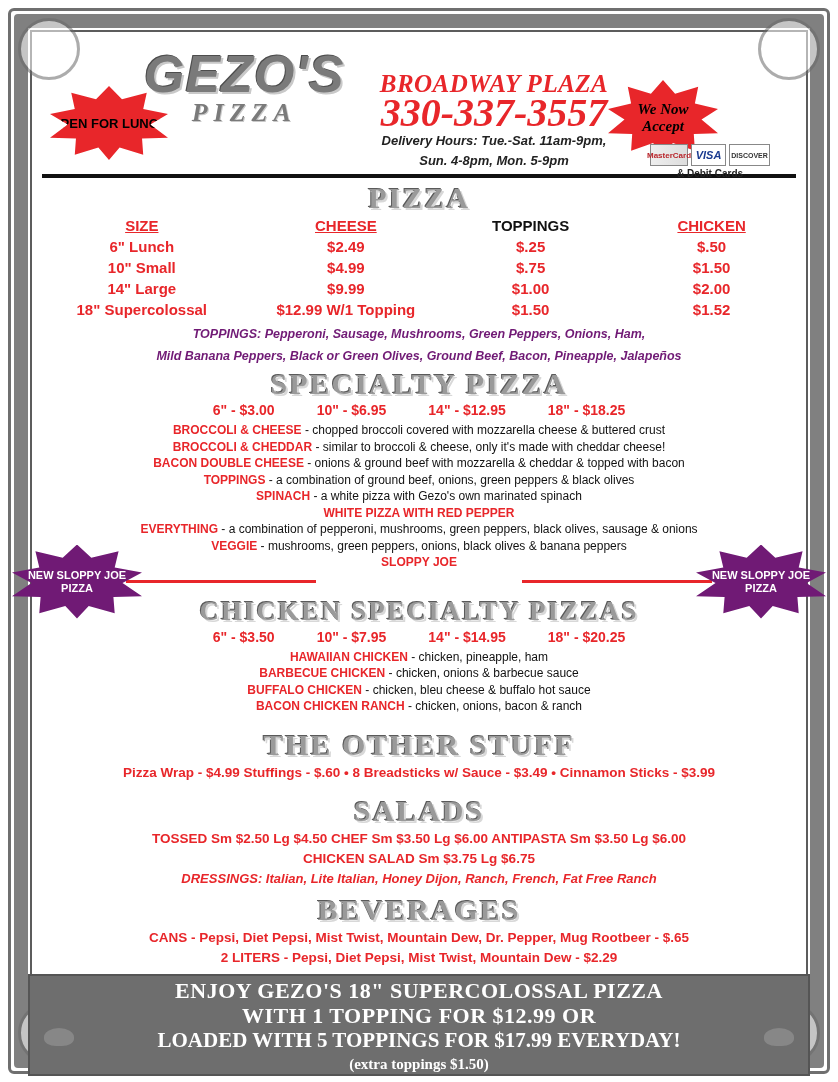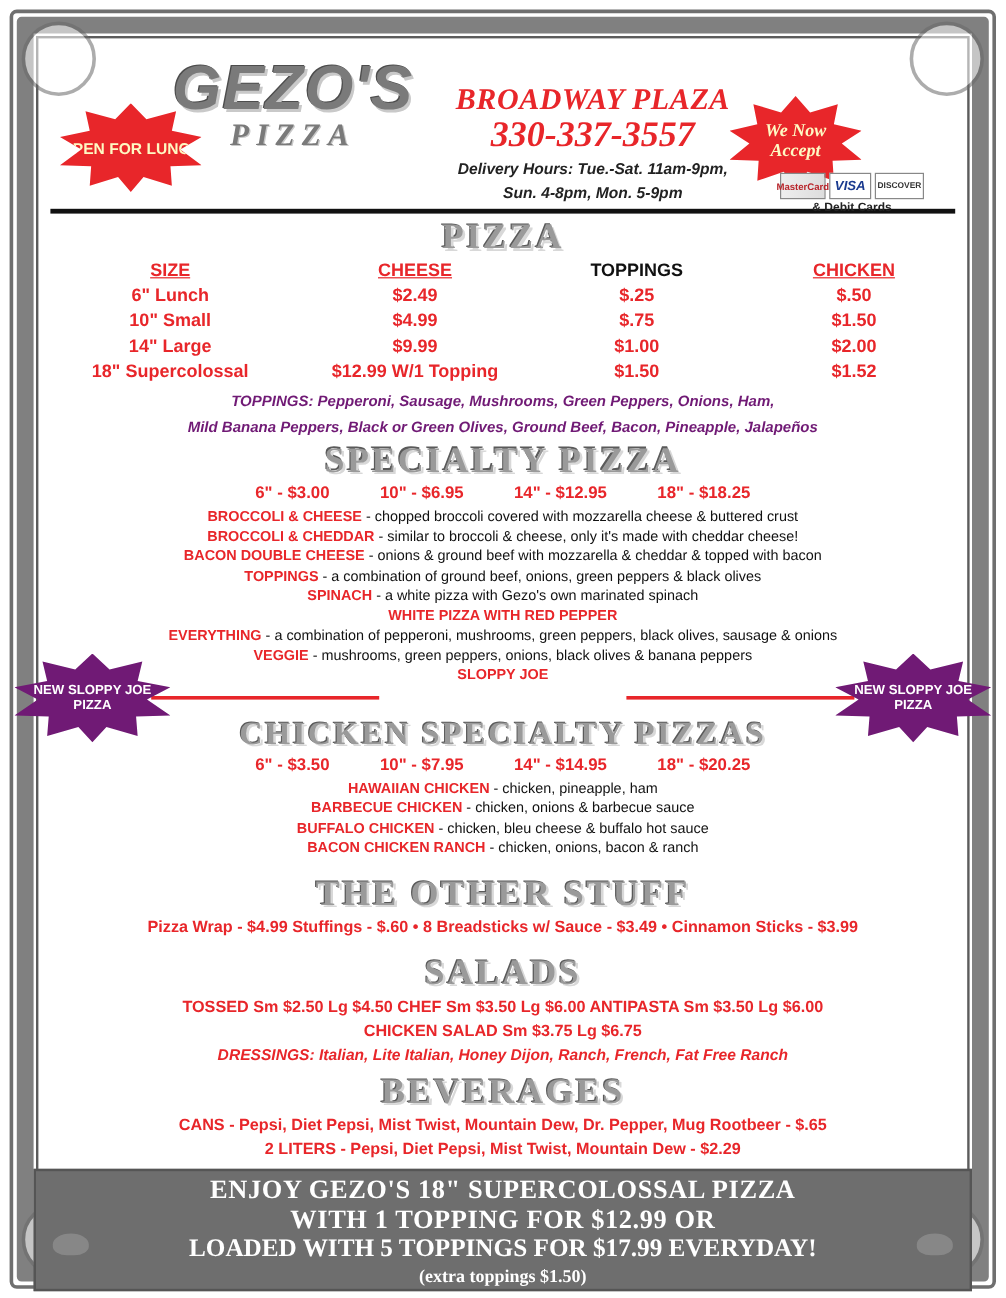--- a/index.html
+++ b/index.html
@@ -19,28 +19,28 @@
 
   .content{position:absolute;left:34px;top:34px;width:770px;height:1014px;}
 
   
   .header{position:relative;height:140px;}
   .logo{position:absolute;left:110px;top:16px;text-align:center;}
   .logo .g1{font-family:Liberation Sans, sans-serif;font-weight:bold;font-style:italic;font-size:52px;color:#7a7a7a;letter-spacing:1px;line-height:48px;
             text-shadow:2px 2px 0 #c9c9c9, -1px -1px 0 #4d4d4d;}
   .logo .g2{font-family:"Liberation Serif",serif;font-weight:bold;font-style:italic;font-size:26px;color:#7a7a7a;letter-spacing:6px;line-height:26px;margin-top:2px;
             text-shadow:1px 1px 0 #c9c9c9;}
-  .burst{position:absolute;display:flex;align-items:center;justify-content:center;background:#e8262a;color:#fef9c3;text-align:center;font-weight:bold;}
+  .burst{position:absolute;display:flex;align-items:center;justify-content:center;background:#e8262a;color:#000000;text-align:center;font-weight:bold;}
   .burst.star{clip-path:polygon(50% 0%,61% 18%,82% 9%,79% 31%,100% 38%,85% 52%,100% 70%,78% 71%,79% 93%,59% 83%,50% 100%,41% 83%,21% 93%,22% 71%,0% 70%,15% 52%,0% 38%,21% 31%,18% 9%,39% 18%);}
   .burst-lunch{left:16px;top:52px;width:118px;height:74px;font-size:13px;line-height:15px;}
   .burst-accept{right:86px;top:46px;width:110px;height:76px;font-size:15px;line-height:17px;}
   .burst-accept .w{font-family:"Liberation Serif",serif;font-style:italic;}
   .store{position:absolute;left:320px;top:36px;width:280px;text-align:center;}
   .store .bp{color:#e8262a;font-family:"Liberation Serif",serif;font-weight:bold;font-style:italic;font-size:25px;line-height:27px;letter-spacing:.5px;}
-  .store .ph{color:#e8262a;font-family:"Liberation Serif",serif;font-weight:bold;font-style:italic;font-size:30px;line-height:32px;}
+  .store .ph{color:#e8262a;font-family:"Liberation Serif",serif;font-weight:bold;font-style:italic;font-size:40px;line-height:32px;}
   .store .hrs{color:#222;font-size:13px;font-style:italic;font-weight:bold;line-height:16px;margin-top:4px;}
   .cards{position:absolute;right:34px;top:110px;text-align:center;width:120px;}
   .cardrow{display:flex;gap:3px;justify-content:center;}
   .cc{height:20px;border:1px solid #888;background:#fff;display:flex;align-items:center;justify-content:center;font-size:8px;font-weight:bold;}
   .cc.mc{width:36px;color:#b8252b;background:linear-gradient(90deg,#eee,#ddd);}
   .cc.visa{width:34px;color:#1a3a8f;font-style:italic;font-size:11px;}
   .cc.disc{width:40px;color:#333;font-size:7px;}
   .cards .dc{font-size:10px;font-weight:bold;color:#222;margin-top:2px;}
 
   .rule{height:4px;background:#111;margin:0 8px 2px 8px;}

